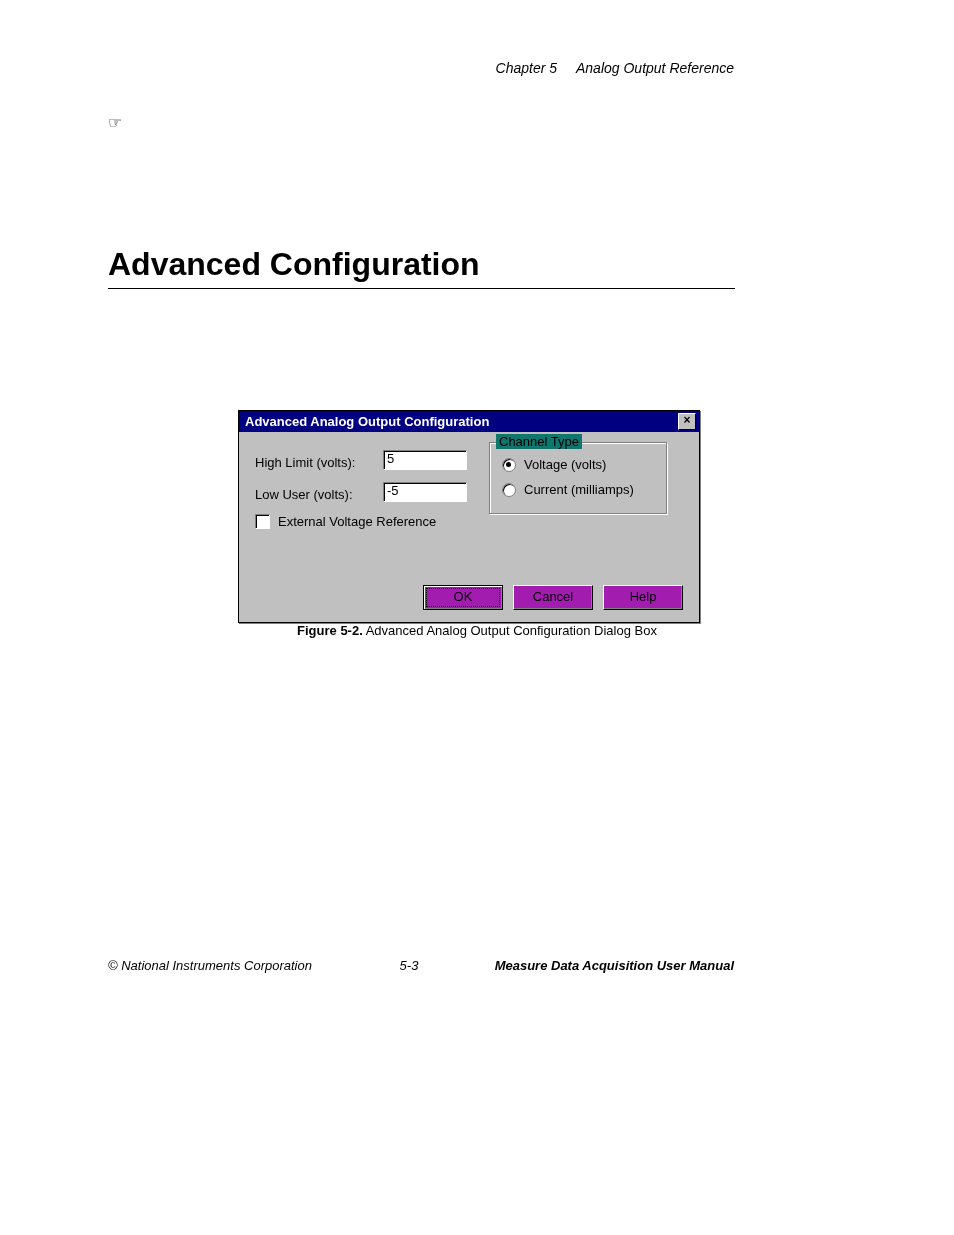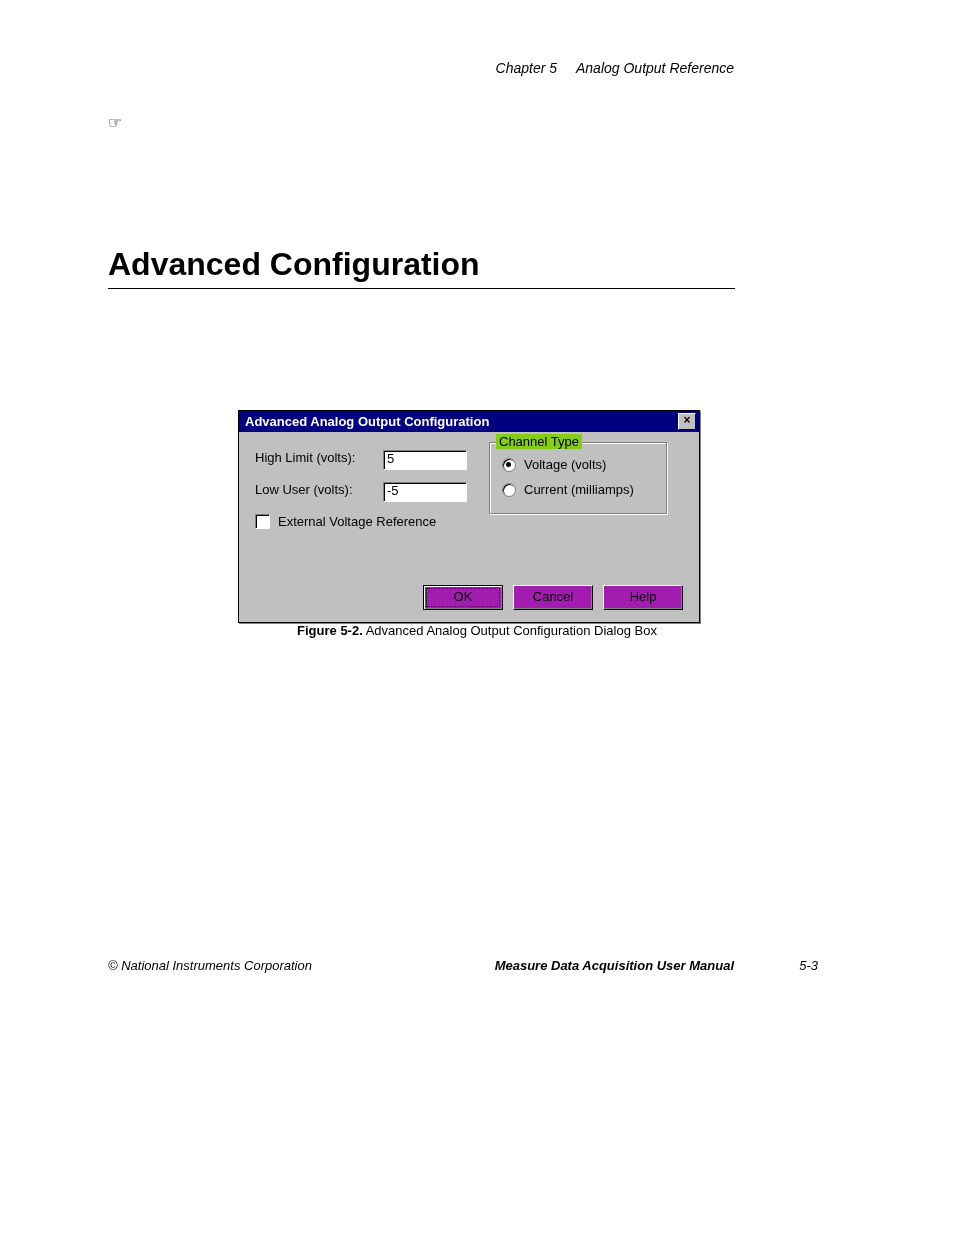--- a/index.html
+++ b/index.html
@@ -79,21 +79,21 @@
     text-align: center;
     line-height: 13px;
   }
   .dialog-body {
     padding: 18px 16px 12px 16px;
     position: relative;
     height: 160px;
   }
   .row {
     display: flex;
-    align-items: flex-start;
+    align-items: flex-end;
     margin-bottom: 12px;
   }
   .row label.field-label {
     width: 128px;
   }
   .text-input {
     width: 76px;
     height: 18px;
     background: #fff;
     border-top: 1px solid #808080;
@@ -126,21 +126,21 @@
     left: 250px;
     width: 176px;
     height: 70px;
     border: 1px solid #808080;
     box-shadow: 1px 1px 0 #fff inset, 1px 1px 0 #fff;
   }
   .groupbox-title {
     position: absolute;
     top: -9px;
     left: 6px;
-    background: #84cc16;
+    background: #0f766e;
     padding: 0 3px;
     font-size: 13px;
   }
   .radio-row {
     display: flex;
     align-items: center;
     margin: 10px 0 0 12px;
   }
   .radio {
     width: 12px;
@@ -207,21 +207,21 @@
     left: 108px;
     font-style: italic;
     font-size: 13px;
     margin-top: 12px;
   }
   .footer-center {
     position: absolute;
     bottom: 262px;
     left: 0;
     width: 818px;
-    text-align: right;
+    text-align: center;
     font-style: italic;
     font-size: 13px;
   }
   .footer-right {
     position: absolute;
     bottom: 262px;
     right: 220px;
     font-style: italic;
     font-size: 13px;
     font-weight: bold;

